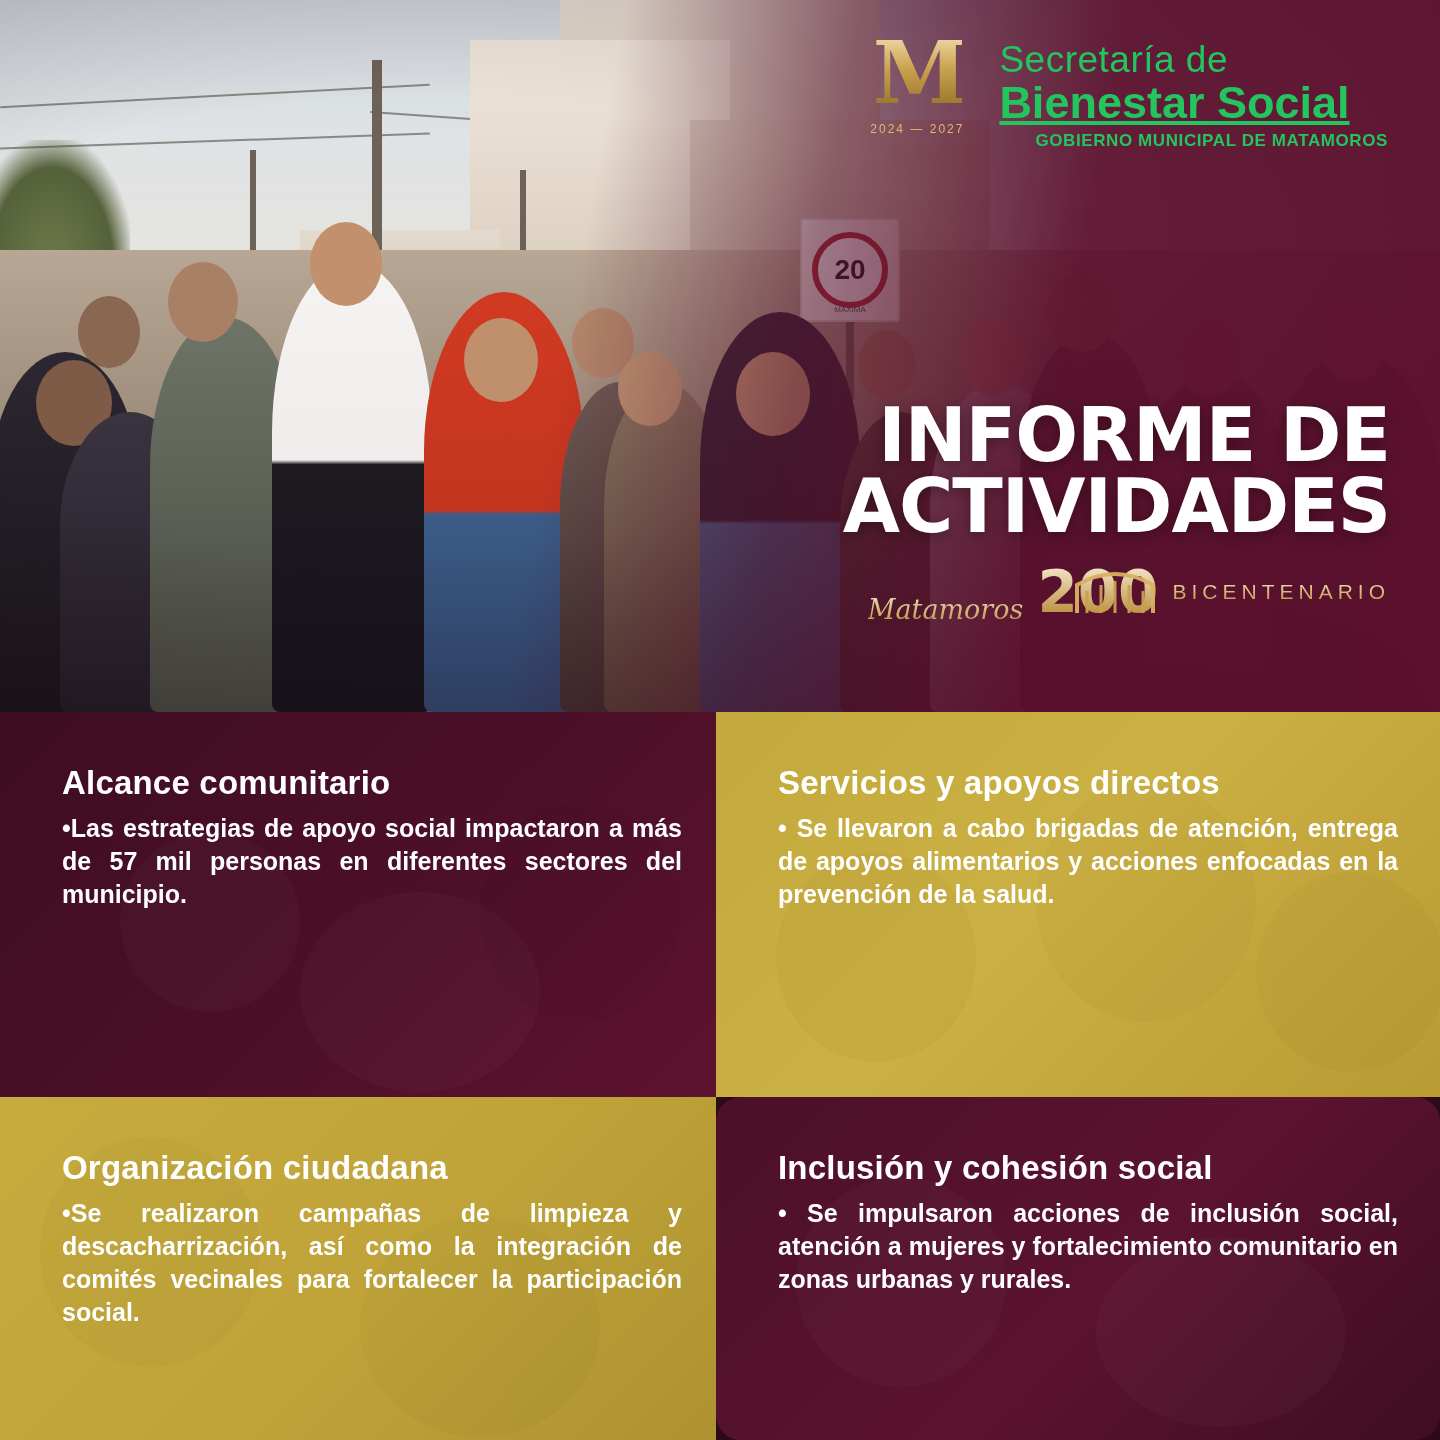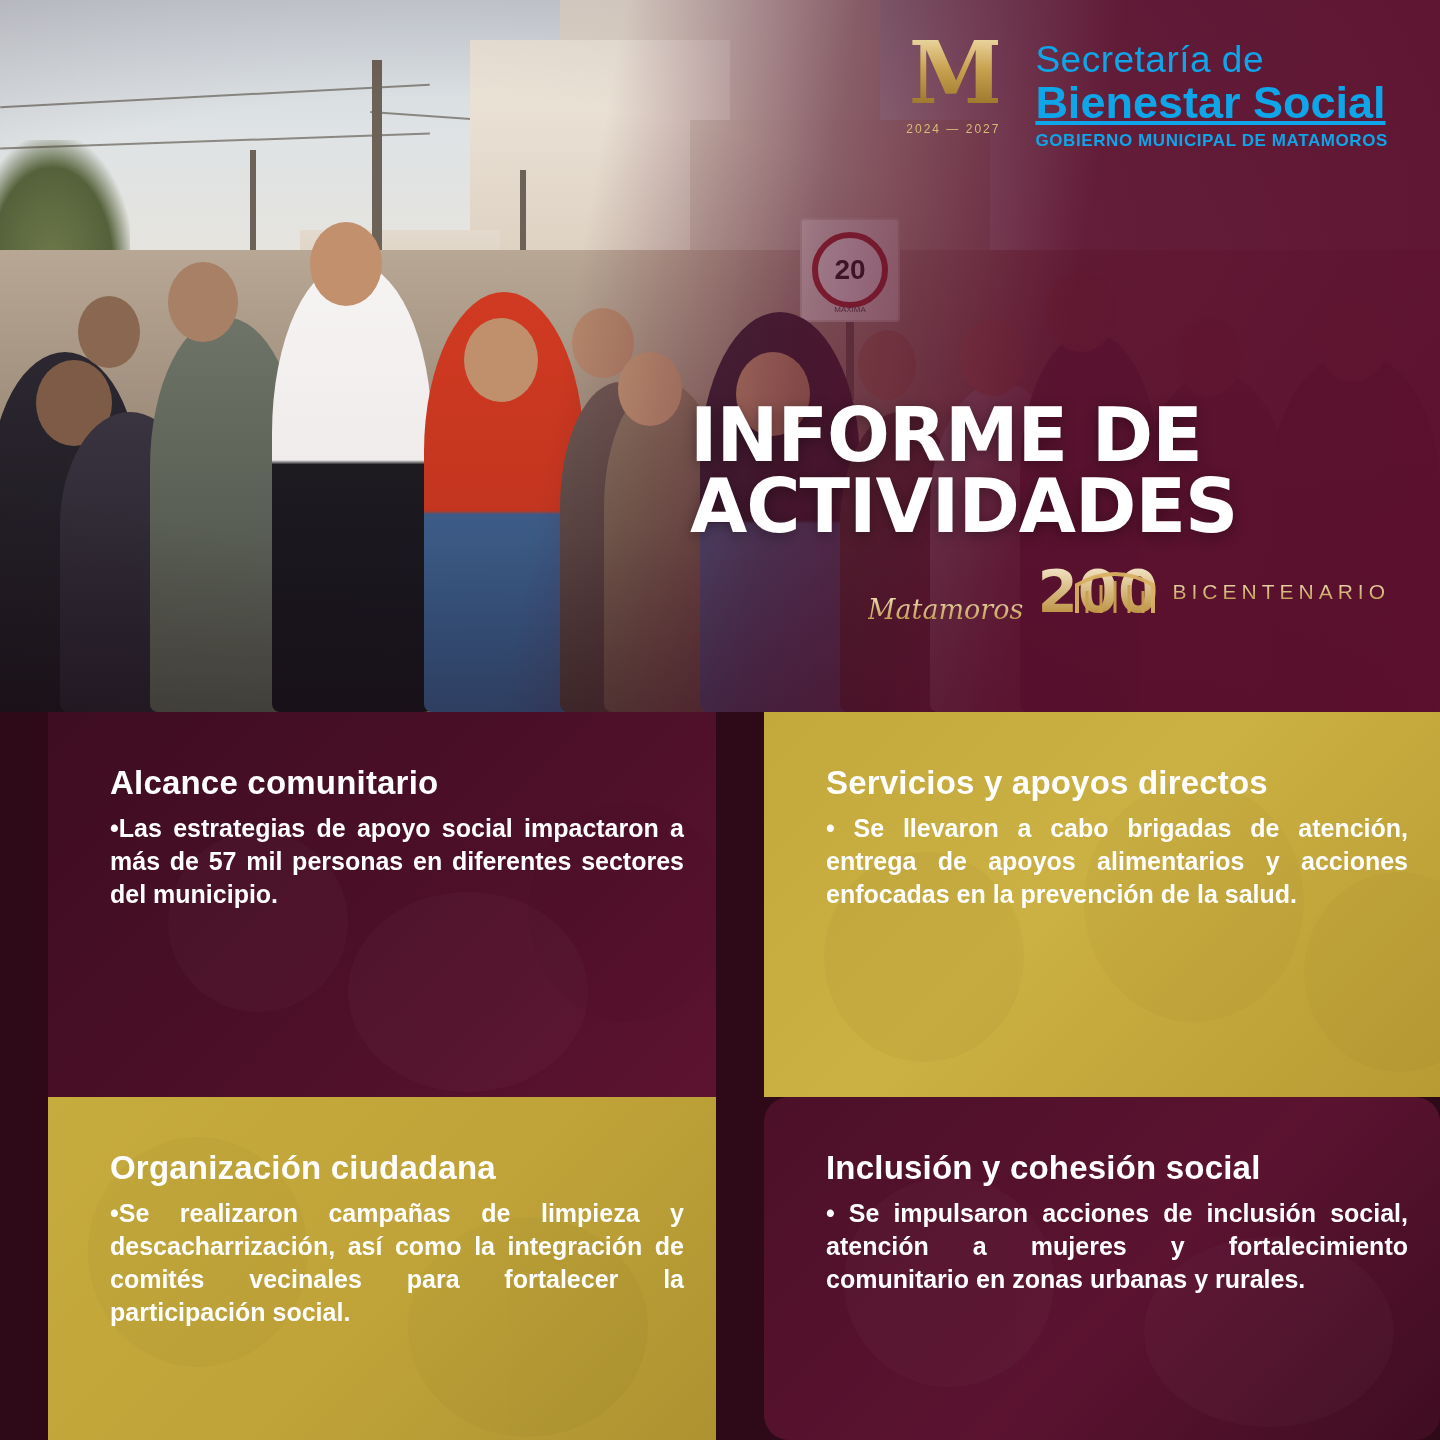--- a/index.html
+++ b/index.html
@@ -115,35 +115,35 @@
     background-clip: text;
     color: transparent;
   }
   .logo-years {
     margin-top: 6px;
     font-size: 12px;
     letter-spacing: 2px;
     color: #d8bb77;
     display: flex; align-items: center; gap: 8px;
   }
-  .logo-text { color: #0ea5e9; line-height: 1.02; }
+  .logo-text { color: #22c55e; line-height: 1.02; }
   .logo-text .l1 {
     font-size: 37px; font-weight: 400; letter-spacing: 0.5px;
   }
   .logo-text .l2 {
     font-size: 45px; font-weight: 700; letter-spacing: 0px; margin-top: 2px; text-decoration: underline;
   }
   .logo-text .l3 {
-    font-size: 17px; font-weight: 700; letter-spacing: 0.6px; margin-top: 6px;
+    font-size: 17px; font-weight: 700; letter-spacing: 0.6px; margin-top: 6px; margin-left: 36px;
   }
 
   
   .title-block {
     position: absolute; right: 50px; top: 400px;
-    text-align: left; z-index: 6; width: 700px;
+    text-align: right; z-index: 6; width: 700px;
   }
   .title-main {
     color: #ffffff;
     font-family: "DejaVu Sans", sans-serif;
     font-weight: 700;
     font-size: 74px;
     line-height: 0.96;
     letter-spacing: -1px;
     text-shadow: 0 3px 14px rgba(0,0,0,0.35);
   }
@@ -193,21 +193,20 @@
     display: grid;
     grid-template-columns: 716px 724px;
     grid-template-rows: 385px 343px;
     gap: 0px;
   }
   .card {
     position: relative;
     overflow: hidden;
     padding: 52px 32px 0 62px;
     box-sizing: border-box;
-    margin-left: 48px;
   }
   .card .bg-people {
     position: absolute; left: 0; top: 0; width: 100%; height: 100%;
     opacity: 0.22;
   }
   .card-inner { position: relative; z-index: 3; }
   .card-title {
     color: #ffffff;
     font-size: 33px;
     font-weight: 700;

